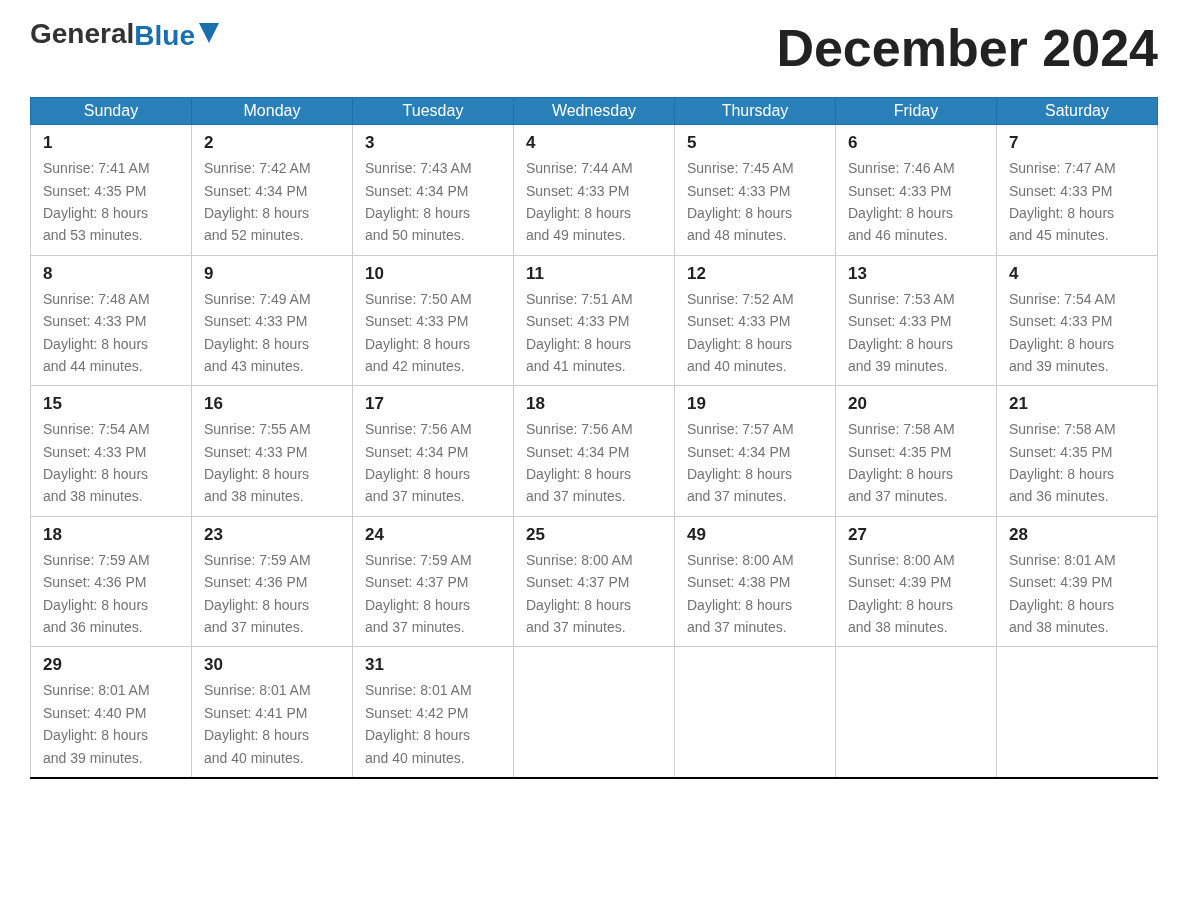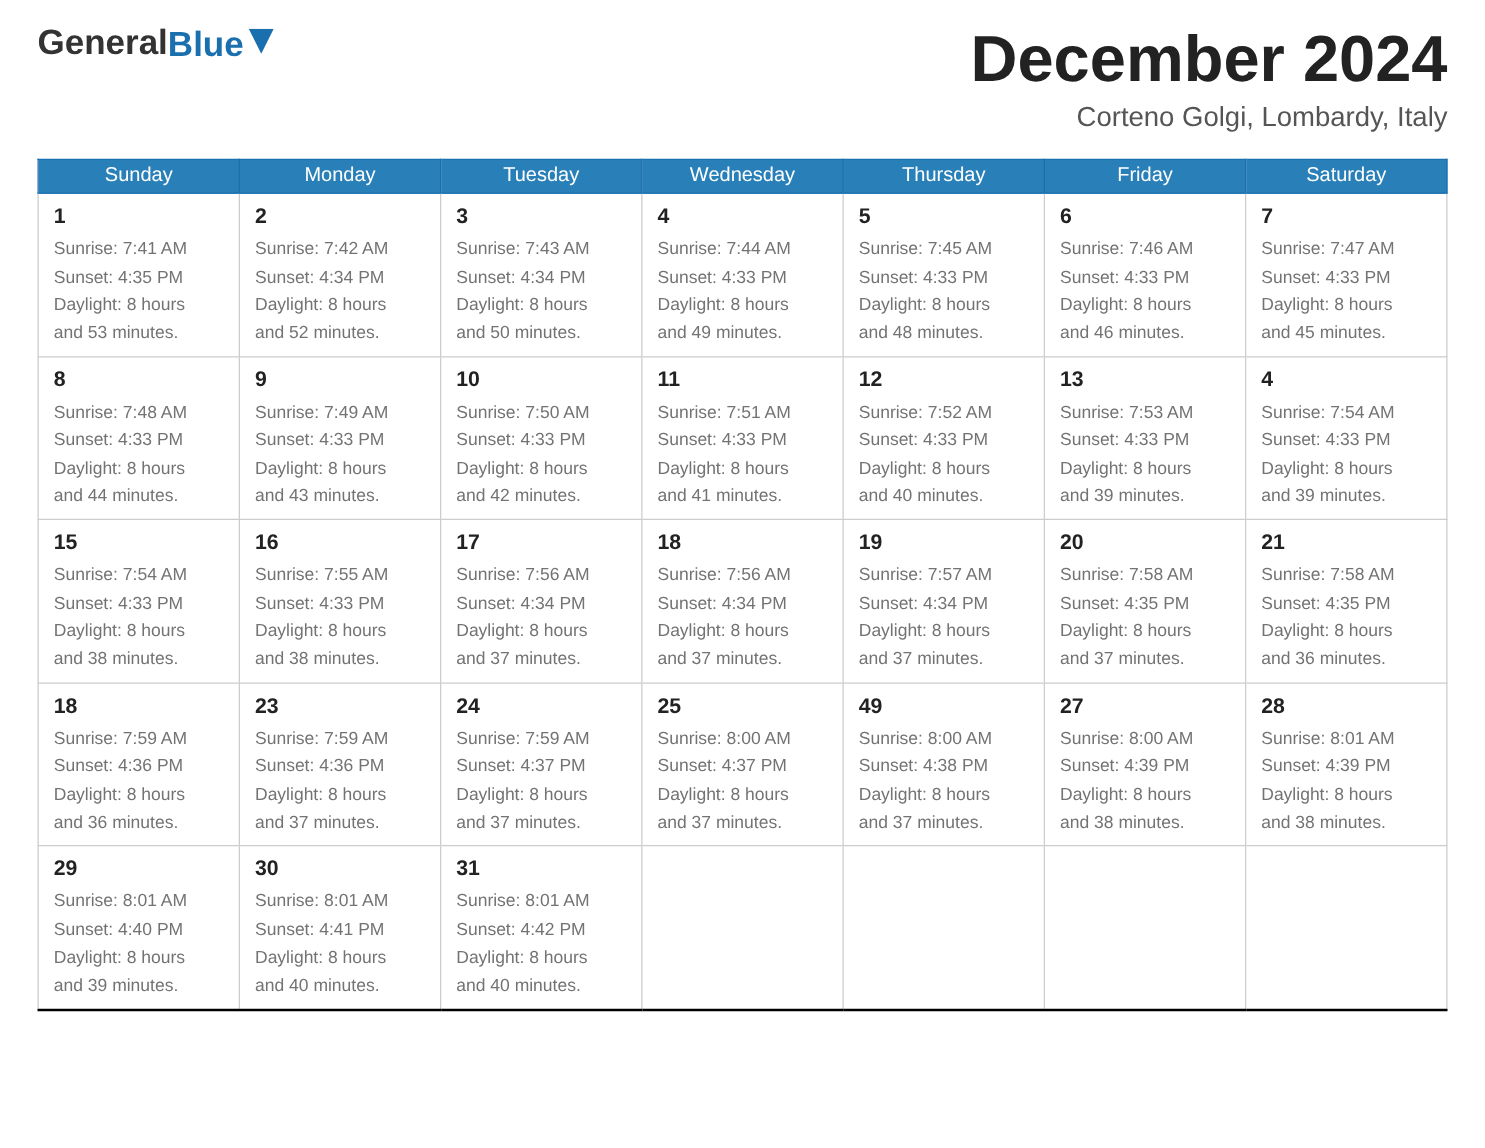--- a/index.html
+++ b/index.html
@@ -28,21 +28,20 @@
     }
     .logo-blue {
       font-size: 28px;
       font-weight: bold;
       color: #1a6faf;
       line-height: 1;
       display: flex;
       align-items: flex-end;
     }
     .title-section {
-      text-align: right;
     }
     .month-title {
       font-size: 52px;
       font-weight: bold;
       color: #222;
       line-height: 1.1;
     }
     .location-title {
       font-size: 22px;
       color: #555;
@@ -102,21 +101,20 @@
         <span style="display:inline-block;margin-left:4px;margin-bottom:2px;">
           <svg width="20" height="20" viewBox="0 0 20 20">
             <polygon points="0,0 20,0 10,20" fill="#1a6faf"></polygon>
           </svg>
         </span>
       </span>
     </div>
   </div>
   <div class="title-section">
     <div class="month-title">December 2024</div>
-    <div class="location-title">Corteno Golgi, Lombardy, Italy</div>
   </div>
 </div>
 
 <table class="calendar-table">
   <thead>
     <tr>
     <th>Sunday</th>
         <th>Monday</th>
         <th>Tuesday</th>
         <th>Wednesday</th>

